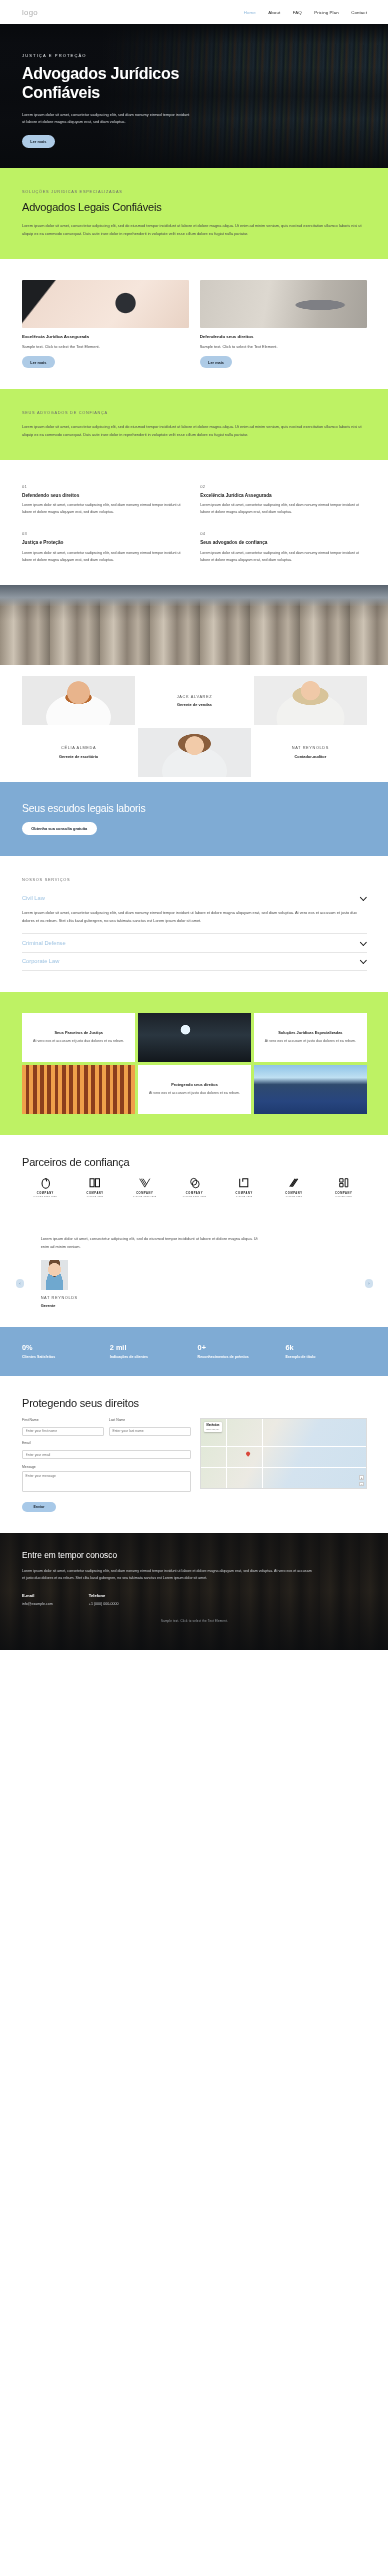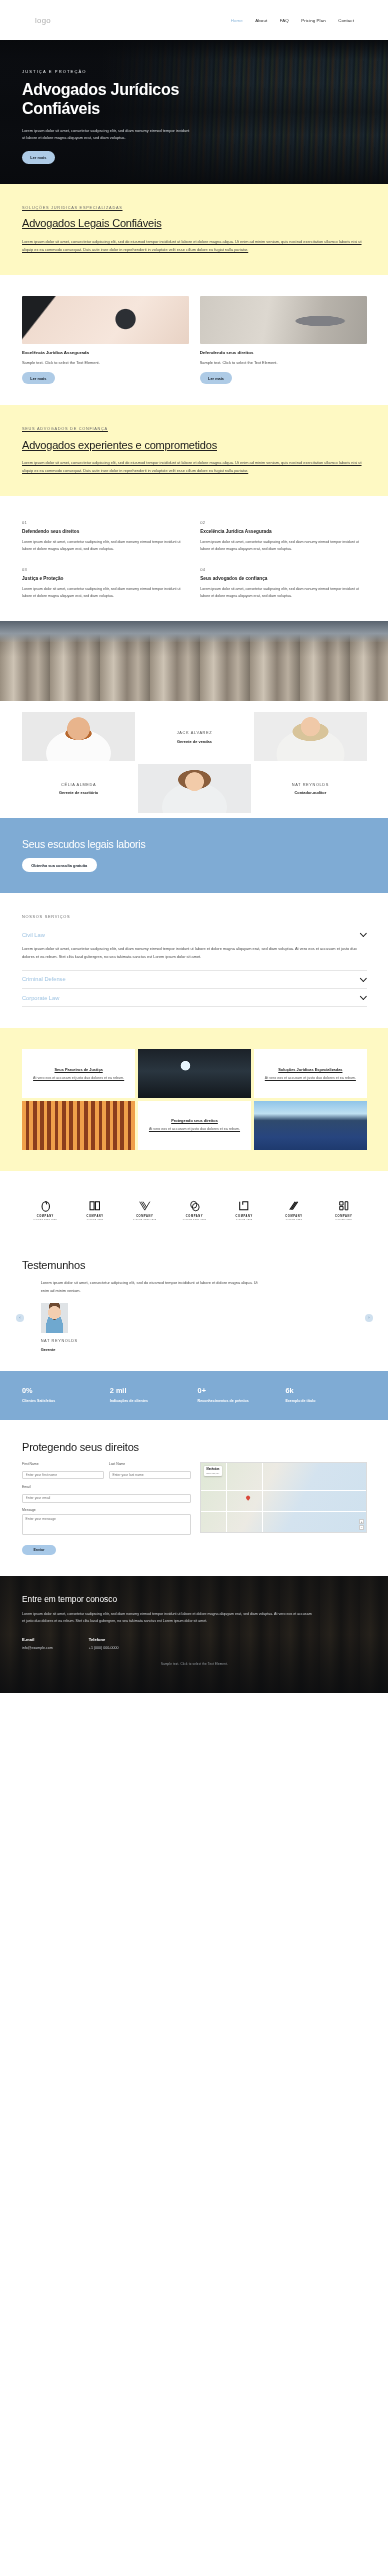--- a/index.html
+++ b/index.html
@@ -3,22 +3,22 @@
 <meta charset="utf-8">
 <style>
   * { margin:0; padding:0; box-sizing:border-box; }
   body {
     width:389px; background:#ffffff;
     font-family:"Liberation Sans", sans-serif;
     color:#222; -webkit-font-smoothing:antialiased;
   }
 
   
-  .header { height:40px; background:#fff; display:flex; align-items:center;
-            justify-content:space-between; padding:0 35px; }
+  .header { height:24px; background:#fff; display:flex; align-items:center;
+            justify-content:space-between; padding:0 22px; }
   .logo { font-size:7.8px; color:#b0b0b0; font-weight:300; letter-spacing:0.3px; }
   .nav { display:flex; gap:12.4px; }
   .nav a { font-size:4.4px; color:#2b2b2b; text-decoration:none; letter-spacing:0.1px; }
   .nav a.active { color:#8fb9dc; }
 
   
   .hero { position:relative; height:144px; overflow:hidden; }
   .hero-bg { position:absolute; inset:0; background:
       linear-gradient(90deg,#0b0d11 0%,#0b0d11 26%,rgba(11,13,17,.72) 42%,rgba(11,13,17,.35) 62%,rgba(11,13,17,.25) 100%),
       repeating-linear-gradient(92deg,#1d2a33 0px,#243540 2.6px,#12202a 4.7px,#2e3a2c 6.7px,#1a2630 9.3px,#3d3225 11.4px,#20303b 14px),
@@ -31,21 +31,21 @@
   .hero h1 { font-size:16px; line-height:1.17; color:#fff; font-weight:700;
              letter-spacing:-0.3px; margin-bottom:8.3px; max-width:171px; }
   .hero p { font-size:3.9px; line-height:1.95; color:#d7dadd; max-width:171px; margin-bottom:9.3px; }
   .btn-blue { display:inline-block; background:#aecbe6; color:#17202b; font-size:3.9px;
               font-weight:700; padding:3.6px 8.3px; border-radius:10.4px; border:none; cursor:pointer; }
   .btn-white { display:inline-block; background:#fff; color:#17202b; font-size:3.9px;
                font-weight:700; padding:4.1px 9.3px; border-radius:10.4px; border:none; cursor:pointer; }
 
   
   .sec { padding:21px 22px; }
-  .sec.grey { background:#fef9c3;text-decoration:underline; }
+  .sec.grey { background:#bef264; }
   .kicker { font-size:3.9px; letter-spacing:0.7px; color:#6d6d6d; margin-bottom:7.3px; }
   .h2 { font-size:11px; font-weight:400; color:#1c1c1c; letter-spacing:-0.2px; margin-bottom:8.3px; }
   .body-txt { font-size:3.9px; line-height:2.05; color:#4a4a4a; }
 
   
   .cards2 { display:flex; gap:10.4px; }
   .card { flex:1; }
   .card-img { width:100%; height:48px; border-radius:1px; }
   .img-pen { background:
       radial-gradient(circle at 62% 48%,#2c2f34 0 9%,transparent 10%),
@@ -228,21 +228,20 @@
       <div class="card-img img-justice"></div>
       <h3>Defendendo seus direitos</h3>
       <p>Sample text. Click to select the Text Element.</p>
       <button class="btn-blue">Ler mais</button>
     </div>
   </div>
 </div>
 
 <div class="sec grey">
   <div class="kicker">SEUS ADVOGADOS DE CONFIANÇA</div>
-  <div class="h2">Advogados experientes e comprometidos</div>
   <p class="body-txt">Lorem ipsum dolor sit amet, consectetur adipiscing elit, sed do eiusmod tempor incididunt ut labore et dolore magna aliqua. Ut enim ad minim veniam, quis nostrud exercitation ullamco laboris nisi ut aliquip ex ea commodo consequat. Duis aute irure dolor in reprehenderit in voluptate velit esse cillum dolore eu fugiat nulla pariatur.</p>
 </div>
 
 <div class="sec">
   <div class="numgrid">
     <div>
       <div class="num">01</div>
       <h4>Defendendo seus direitos</h4>
       <p>Lorem ipsum dolor sit amet, consetetur sadipscing elitr, sed diam nonumy eirmod tempor invidunt ut labore et dolore magna aliquyam erat, sed diam voluptua.</p>
     </div>
@@ -339,20 +338,21 @@
     <div class="bimg bi-hands"></div>
     <div class="bcell">
       <h4>Protegendo seus direitos</h4>
       <p>At vero eos et accusam et justo duo dolores et ea rebum.</p>
     </div>
     <div class="bimg bi-march"></div>
   </div>
 </div>
 
 <div class="sec">
+  <div class="h2">Parceiros de confiança</div>
   <div class="plogos">
     <div class="plogo">
       <svg viewBox="0 0 40 40">
           <ellipse cx="20" cy="22" rx="11" ry="14" fill="none" stroke="#111" stroke-width="3"></ellipse>
           <path d="M20 6 L23 16" stroke="#111" stroke-width="3" fill="none"></path>
         </svg>
       <div class="pname">COMPANY</div>
       <div class="ptag">TAGLINE GOES HERE</div>
     </div>
     <div class="plogo">
@@ -395,21 +395,20 @@
       <svg viewBox="0 0 40 40">
           <path d="M8 8 h10 v10 h-10z M8 22 h10 v10 h-10z M24 8 h8 v24 h-8z" fill="none" stroke="#111" stroke-width="2.8"></path>
         </svg>
       <div class="pname">COMPANY</div>
       <div class="ptag">TAGLINE HERE</div>
     </div>
   </div>
 </div>
 
 <div class="testi">
-  <div class="h2">Testemunhos</div>
   <p class="tq">Lorem ipsum dolor sit amet, consectetur adipiscing elit, sed do eiusmod tempor incididunt ut labore et dolore magna aliqua. Ut enim ad minim veniam.</p>
   <div class="tavatar"></div>
   <div class="tinfo">
     <div class="tname">NAT REYNOLDS</div>
     <div class="trole">Gerente</div>
   </div>
   <div class="arrow l">‹</div>
   <div class="arrow r">›</div>
 </div>
 

